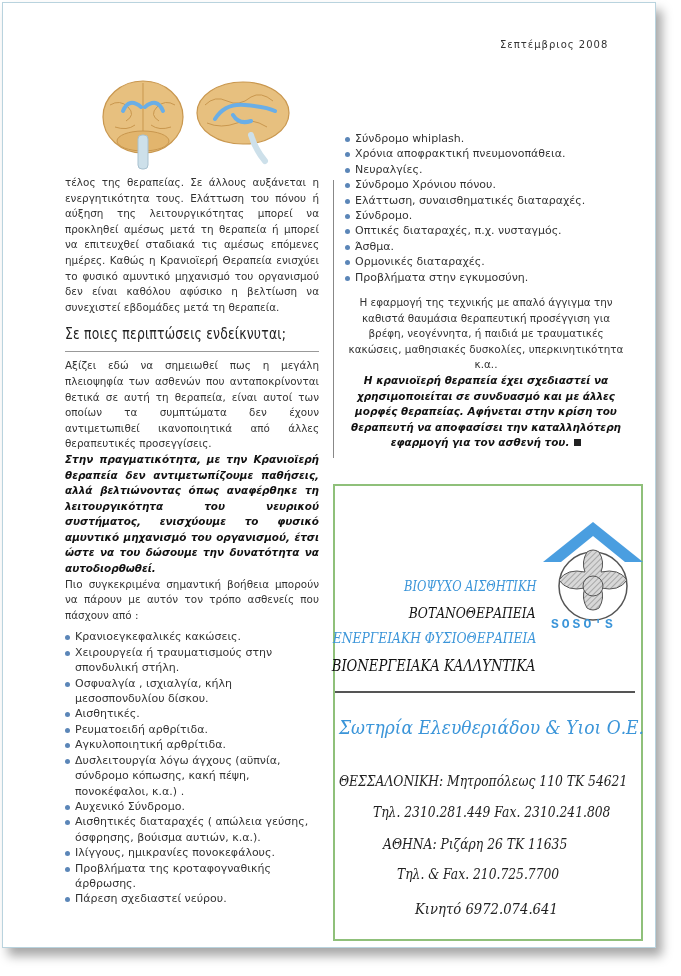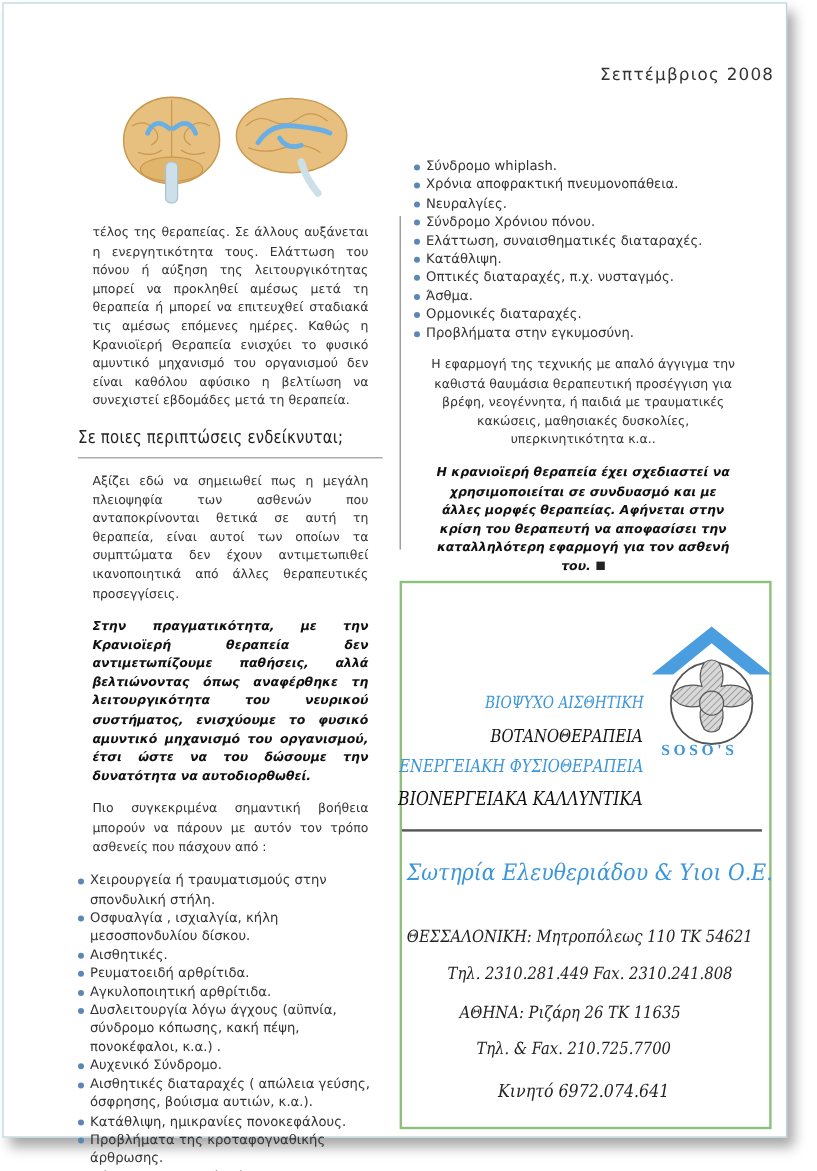--- a/index.html
+++ b/index.html
@@ -3,28 +3,28 @@
 <meta charset="utf-8">
 <style>
   html, body { margin: 0; padding: 0; background: #ffffff; }
   body { width: 681px; height: 976px; position: relative; overflow: hidden;
          font-family: "DejaVu Sans", sans-serif; color: #222; }
   .page {
     position: absolute; left: 2px; top: 2px; width: 652px; height: 944px;
     background: #fff; border: 1px solid #b9d3de;
     box-shadow: 6px 8px 10px rgba(0,0,0,0.35);
   }
-  .date { position: absolute; left: 497px; top: 52px; font-size: 14px; letter-spacing: 1px; color: #333; text-align: right; }
+  .date { position: absolute; left: 497px; top: 36px; font-size: 10px; letter-spacing: 1px; color: #333; text-align: right; }
   .brains { position: absolute; left: 92px; top: 72px; width: 200px; height: 96px; }
 
   .col-left { position: absolute; left: 62px; top: 172px; width: 254px; }
   .col-right { position: absolute; left: 342px; top: 128px; width: 282px; }
   .divider { position: absolute; left: 330px; top: 177px; width: 1px; height: 278px; background: #888; }
 
-  p.body { margin: 12px; font-size: 10.4px; line-height: 15.6px; text-align: justify; color: #333; }
+  p.body { margin: 0; font-size: 10.4px; line-height: 15.6px; text-align: justify; color: #333; }
   p.bold { font-weight: bold; font-style: italic; color: #111; }
   h2.section { margin: 10px 0 8px 0; font-family: "DejaVu Sans Condensed", "DejaVu Sans", sans-serif;
                font-size: 15px; font-weight: normal; color: #222; letter-spacing: 0.2px;
                transform: scaleX(0.92); transform-origin: left; white-space: nowrap; }
   .hr { height: 1px; background: #999; margin: 0 0 6px 0; }
 
   ul.bullets { list-style: none; margin: 6px 0 0 0; padding: 0; }
   ul.bullets li { position: relative; padding-left: 10px; font-size: 11px; line-height: 15.4px; color: #333; }
   ul.bullets li .dot { position: absolute; left: 0; top: 6px; width: 5px; height: 5px; border-radius: 50%; background: #5b86b8; }
   .col-right ul.bullets { margin-top: 0; }
@@ -81,42 +81,43 @@
   <div class="divider"></div>
 
   <div class="col-left">
     <p class="body">τέλος της θεραπείας. Σε άλλους αυξάνεται η ενεργητικότητα τους. Ελάττωση του πόνου ή αύξηση της λειτουργικότητας μπορεί να προκληθεί αμέσως μετά τη θεραπεία ή μπορεί να επιτευχθεί σταδιακά τις αμέσως επόμενες ημέρες. Καθώς η Κρανιοϊερή Θεραπεία ενισχύει το φυσικό αμυντικό μηχανισμό του οργανισμού δεν είναι καθόλου αφύσικο η βελτίωση να συνεχιστεί εβδομάδες μετά τη θεραπεία.</p>
     <h2 class="section">Σε ποιες περιπτώσεις ενδείκνυται;</h2>
     <div class="hr"></div>
     <p class="body">Αξίζει εδώ να σημειωθεί πως η μεγάλη πλειοψηφία των ασθενών που ανταποκρίνονται θετικά σε αυτή τη θεραπεία, είναι αυτοί των οποίων τα συμπτώματα δεν έχουν αντιμετωπιθεί ικανοποιητικά από άλλες θεραπευτικές προσεγγίσεις.</p>
     <p class="body bold">Στην πραγματικότητα, με την Κρανιοϊερή θεραπεία δεν αντιμετωπίζουμε παθήσεις, αλλά βελτιώνοντας όπως αναφέρθηκε τη λειτουργικότητα του νευρικού συστήματος, ενισχύουμε το φυσικό αμυντικό μηχανισμό του οργανισμού, έτσι ώστε να του δώσουμε την δυνατότητα να αυτοδιορθωθεί.</p>
     <p class="body">Πιο συγκεκριμένα σημαντική βοήθεια μπορούν να πάρουν με αυτόν τον τρόπο ασθενείς που πάσχουν από :</p>
     <ul class="bullets">
+      <li><span class="dot"></span><span>Κρανιοεγκεφαλικές κακώσεις.</span></li>
       <li><span class="dot"></span><span>Χειρουργεία ή τραυματισμούς στην σπονδυλική στήλη.</span></li>
       <li><span class="dot"></span><span>Οσφυαλγία , ισχιαλγία, κήλη μεσοσπονδυλίου δίσκου.</span></li>
       <li><span class="dot"></span><span>Αισθητικές.</span></li>
       <li><span class="dot"></span><span>Ρευματοειδή αρθρίτιδα.</span></li>
       <li><span class="dot"></span><span>Αγκυλοποιητική αρθρίτιδα.</span></li>
       <li><span class="dot"></span><span>Δυσλειτουργία λόγω άγχους (αϋπνία, σύνδρομο κόπωσης, κακή πέψη, πονοκέφαλοι, κ.α.) .</span></li>
       <li><span class="dot"></span><span>Αυχενικό Σύνδρομο.</span></li>
       <li><span class="dot"></span><span>Αισθητικές διαταραχές ( απώλεια γεύσης, όσφρησης, βούισμα αυτιών, κ.α.).</span></li>
-      <li><span class="dot"></span><span>Κατάθλιψη, ημικρανίες πονοκεφάλους.</span></li>
+      <li><span class="dot"></span><span>Ιλίγγους, ημικρανίες πονοκεφάλους.</span></li>
       <li><span class="dot"></span><span>Προβλήματα της κροταφογναθικής άρθρωσης.</span></li>
       <li><span class="dot"></span><span>Πάρεση σχεδιαστεί νεύρου.</span></li>
     </ul>
   </div>
 
   <div class="col-right">
     <ul class="bullets">
       <li><span class="dot"></span><span>Σύνδρομο whiplash.</span></li>
       <li><span class="dot"></span><span>Χρόνια αποφρακτική πνευμονοπάθεια.</span></li>
       <li><span class="dot"></span><span>Νευραλγίες.</span></li>
       <li><span class="dot"></span><span>Σύνδρομο Χρόνιου πόνου.</span></li>
       <li><span class="dot"></span><span>Ελάττωση, συναισθηματικές διαταραχές.</span></li>
-      <li><span class="dot"></span><span>Κατάθλιψη.</span></li>
+      <li><span class="dot"></span><span>Σύνδρομο.</span></li>
       <li><span class="dot"></span><span>Οπτικές διαταραχές, π.χ. νυσταγμός.</span></li>
       <li><span class="dot"></span><span>Άσθμα.</span></li>
       <li><span class="dot"></span><span>Ορμονικές διαταραχές.</span></li>
       <li><span class="dot"></span><span>Προβλήματα στην εγκυμοσύνη.</span></li>
     </ul>
     <div class="para">
       <p class="body">Η εφαρμογή της τεχνικής με απαλό άγγιγμα την καθιστά θαυμάσια θεραπευτική προσέγγιση για βρέφη, νεογέννητα, ή παιδιά με τραυματικές κακώσεις, μαθησιακές δυσκολίες, υπερκινητικότητα κ.α..</p>
       <p class="body bold"><span>Η κρανιοϊερή θεραπεία έχει σχεδιαστεί να χρησιμοποιείται σε συνδυασμό και με άλλες μορφές θεραπείας. Αφήνεται στην κρίση του θεραπευτή να αποφασίσει την καταλληλότερη εφαρμογή για τον ασθενή του.</span><span class="end-mark"></span></p>
     </div>
   </div>
@@ -127,21 +128,21 @@
       <circle cx="50" cy="72" r="34" fill="#fff" stroke="#555" stroke-width="1.5"></circle>
       <defs>
         <pattern id="hatch" width="4" height="4" patternUnits="userSpaceOnUse" patternTransform="rotate(45)">
           <rect width="4" height="4" fill="#d8d8d8"></rect>
           <line x1="0" y1="0" x2="0" y2="4" stroke="#777" stroke-width="1"></line>
         </pattern>
       </defs>
       <path d="M44 38 q-6 10 -2 20 q-18 -4 -26 8 q8 12 26 8 q-4 10 2 20 q6 4 12 0 q6 -10 2 -20 q18 4 26 -8 q-8 -12 -26 -8 q4 -10 -2 -20 q-6 -4 -12 0z" fill="url(#hatch)" stroke="#555" stroke-width="1"></path>
       <circle cx="50" cy="72" r="10" fill="url(#hatch)" stroke="#555" stroke-width="1"></circle>
     </svg>
-    <div style="position:absolute; left:216px; top:131px; font-family:Liberation Serif, serif; font-weight:bold; font-size:13px; letter-spacing:3px; color:#3b95d9;">SOSO'S</div>
+    <div style="position:absolute; left:216px; top:131px; font-family:Liberation Mono, monospace; font-weight:bold; font-size:13px; letter-spacing:3px; color:#3b95d9;">SOSO'S</div>
 
     <div class="l1">ΒΙΟΨΥΧΟ ΑΙΣΘΗΤΙΚΗ</div>
     <div class="l2">ΒΟΤΑΝΟΘΕΡΑΠΕΙΑ</div>
     <div class="l3">ΕΝΕΡΓΕΙΑΚΗ ΦΥΣΙΟΘΕΡΑΠΕΙΑ</div>
     <div class="l4">ΒΙΟΝΕΡΓΕΙΑΚΑ ΚΑΛΛΥΝΤΙΚΑ</div>
     <div class="rule"></div>
 
     <div class="company">Σωτηρία  Ελευθεριάδου  &amp; Υιοι Ο.Ε.</div>
     <div class="addr a1">ΘΕΣΣΑΛΟΝΙΚΗ:  Μητροπόλεως 110 ΤΚ 54621</div>
     <div class="addr a2">Τηλ. 2310.281.449 Fax. 2310.241.808</div>

